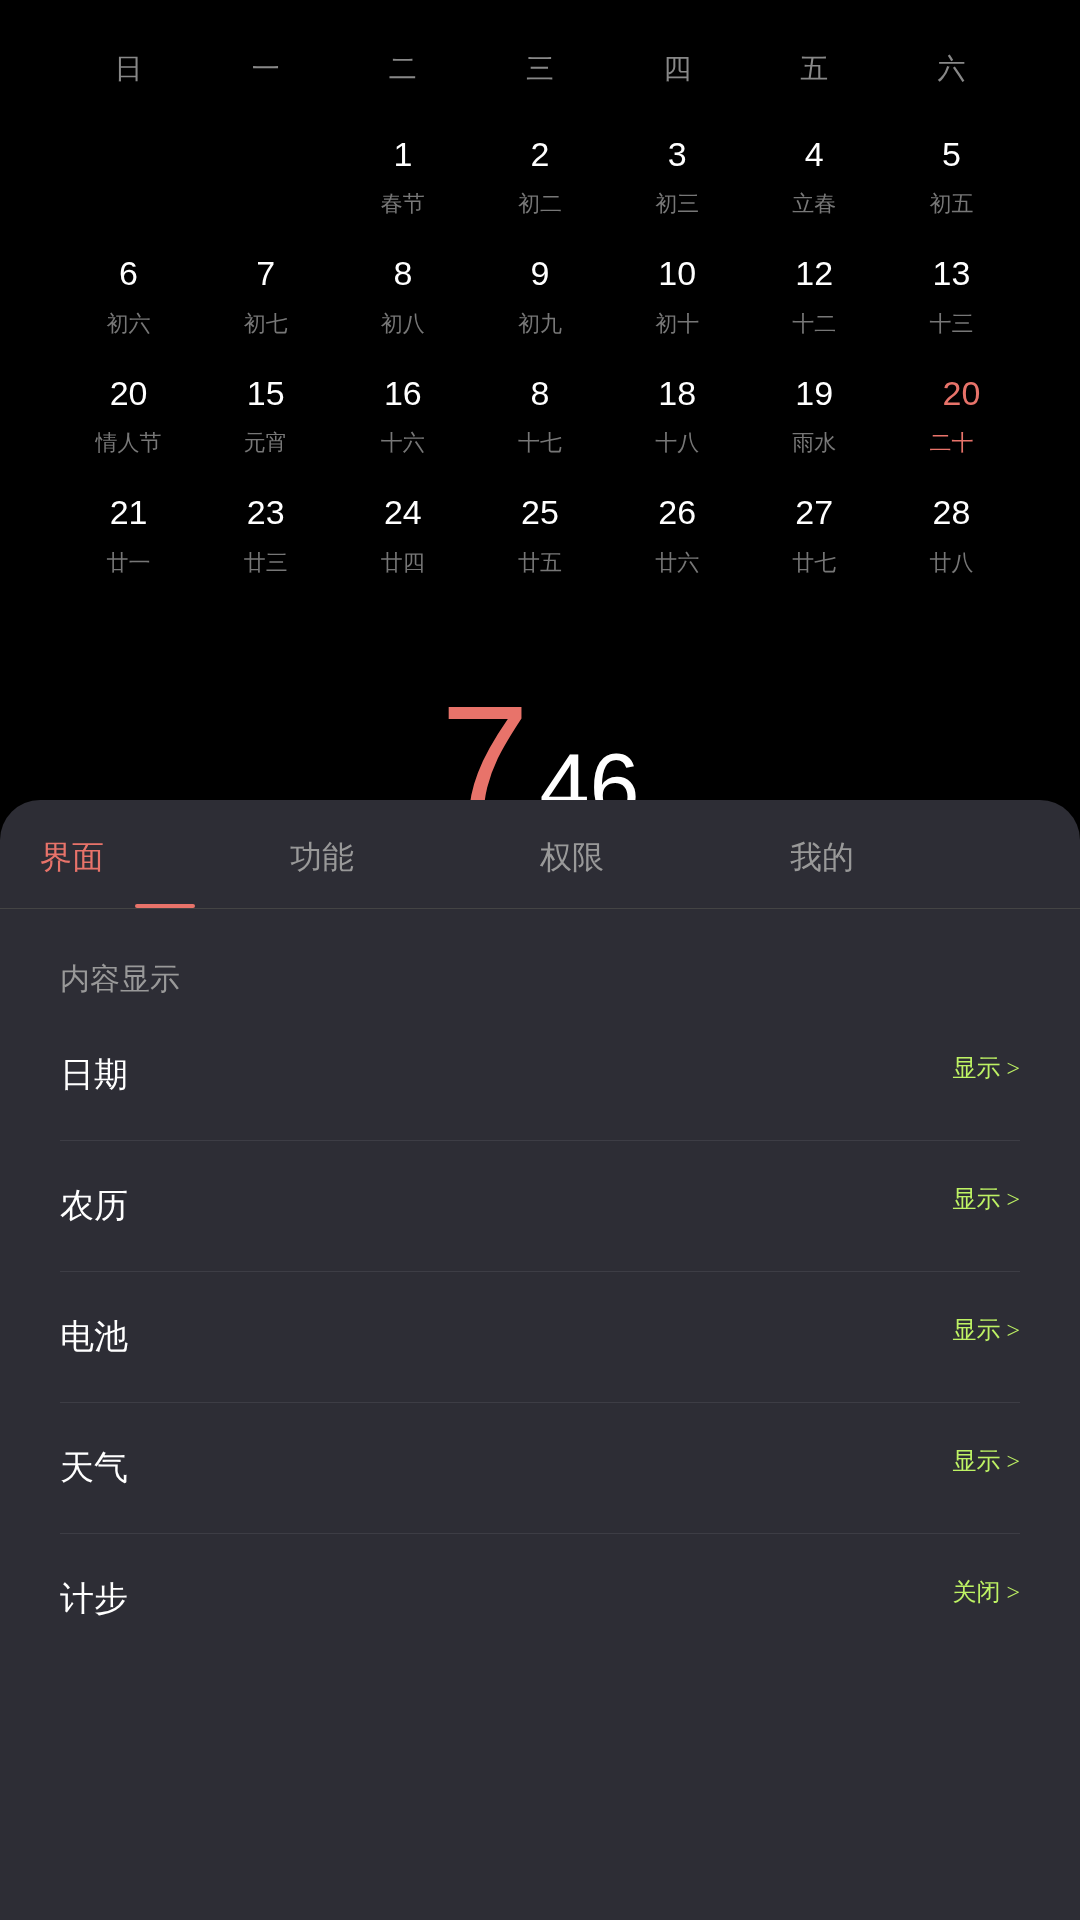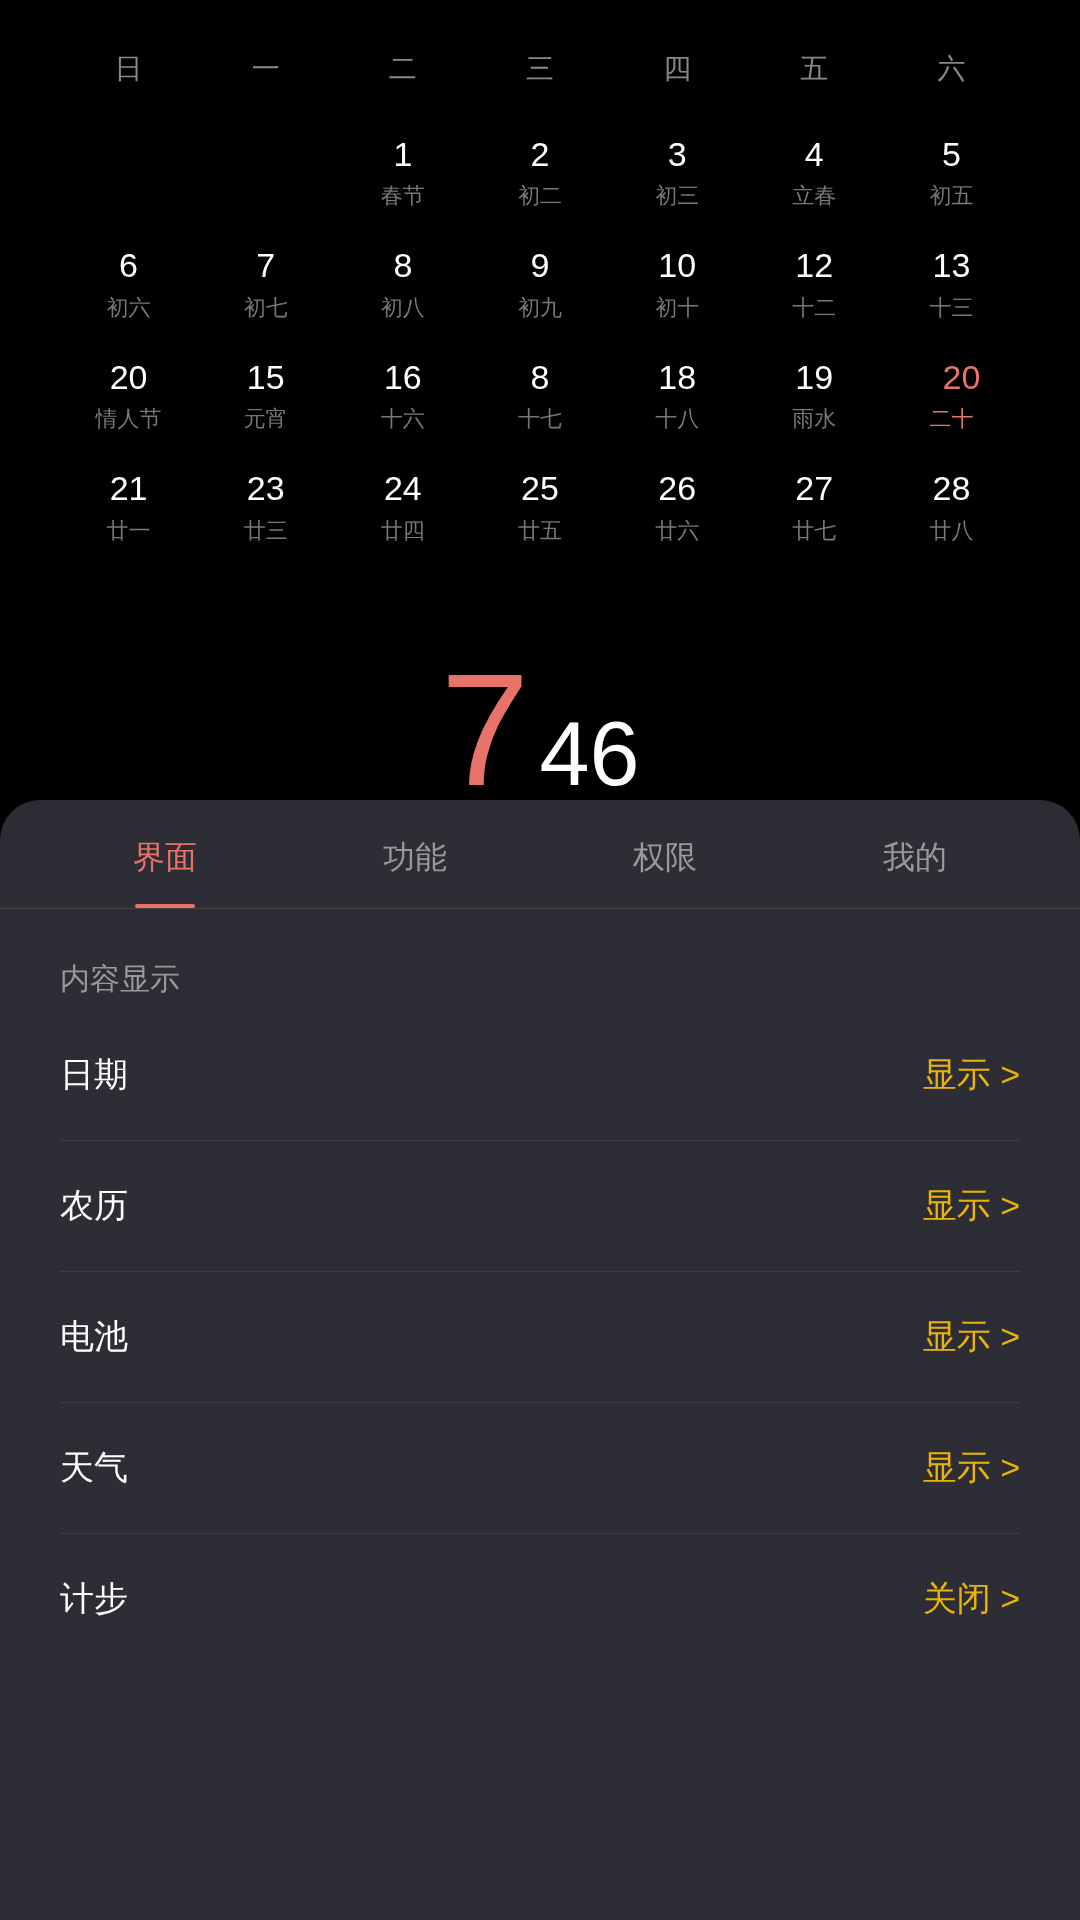--- a/index.html
+++ b/index.html
@@ -48,21 +48,21 @@
     .calendar-day .day-num {
       font-size: 34px;
       color: #fff;
       font-weight: 300;
       line-height: 1.1;
     }
 
     .calendar-day .day-lunar {
       font-size: 22px;
       color: #777;
-      margin-top: 8px;
+      margin-top: 16px;
     }
 
     .calendar-day.today .day-num {
       color: #e8736a;
       margin-left: 20px;
     }
 
     .calendar-day.today .day-lunar {
       color: #e8736a;
       text-align: center;
@@ -175,21 +175,21 @@
 
     
     .tabs {
       display: flex;
       border-bottom: 1px solid #444;
       padding: 0 40px;
     }
 
     .tab {
       flex: 1;
-      text-align: center;
+      text-align: left;
       padding: 36px 0 28px;
       font-size: 32px;
       color: #999;
       cursor: pointer;
       position: relative;
     }
 
     .tab.active {
       color: #e8736a;
     }
@@ -219,34 +219,35 @@
     .settings-list {
       margin-top: 10px;
     }
 
     .settings-item {
       display: flex;
       justify-content: space-between;
       padding: 42px 0;
       border-bottom: 1px solid #3d3d45;
       cursor: pointer;
+      font-family: Liberation Serif, serif;
     }
 
     .settings-item:last-child {
       border-bottom: none;
     }
 
     .settings-item-label {
       font-size: 34px;
       color: #fff;
     }
 
     .settings-item-value {
-      font-size: 34px;
-      color: #eab308;
+      font-size: 24px;
+      color: #bef264;
     }
   </style>
 </head>
 <body>
 
 <div class="calendar-section">
   <div class="calendar-header">
   <div class="calendar-header-cell">日</div>
       <div class="calendar-header-cell">一</div>
       <div class="calendar-header-cell">二</div>

